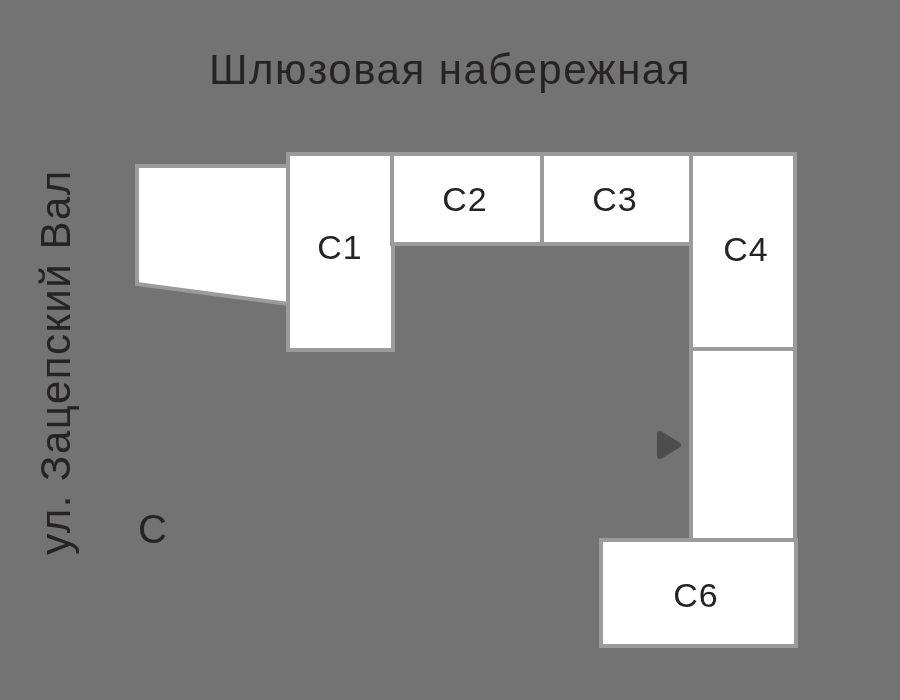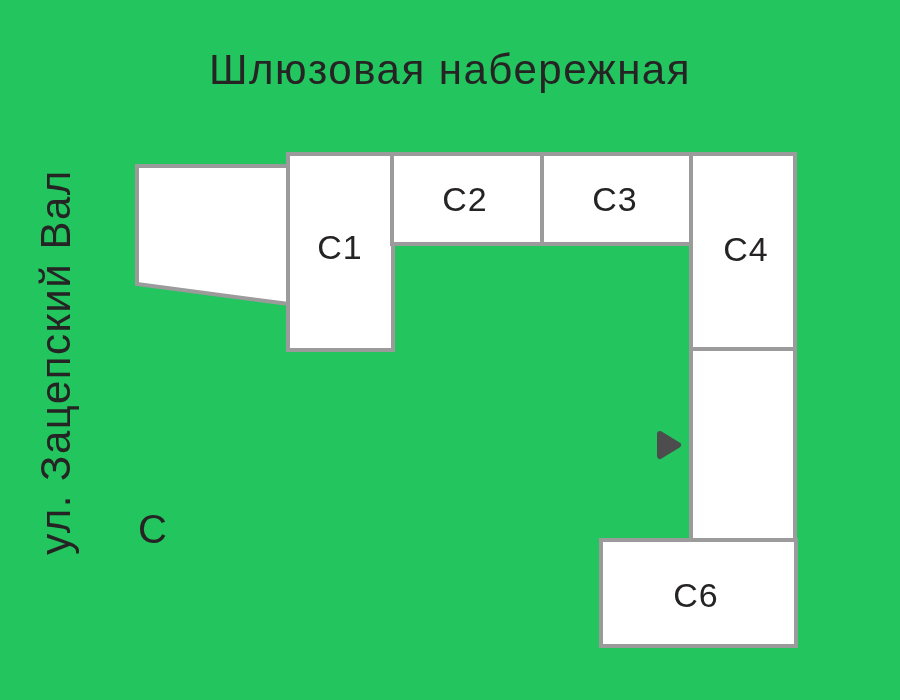--- a/index.html
+++ b/index.html
@@ -1,20 +1,20 @@
 <!DOCTYPE html>
 <html><head>
 <meta charset="utf-8">
 <style>
   html, body { margin: 0; padding: 0; }
   .stage {
     position: relative;
     width: 900px;
     height: 700px;
-    background: #22c55e;
+    background: #737373;
     overflow: hidden;
     font-family: "Liberation Sans", sans-serif;
   }
   svg text {
     font-family: "Liberation Sans", sans-serif;
     font-weight: 500;
   }
   .street-label {
     font-size: 42px;
     letter-spacing: 1.5px;

